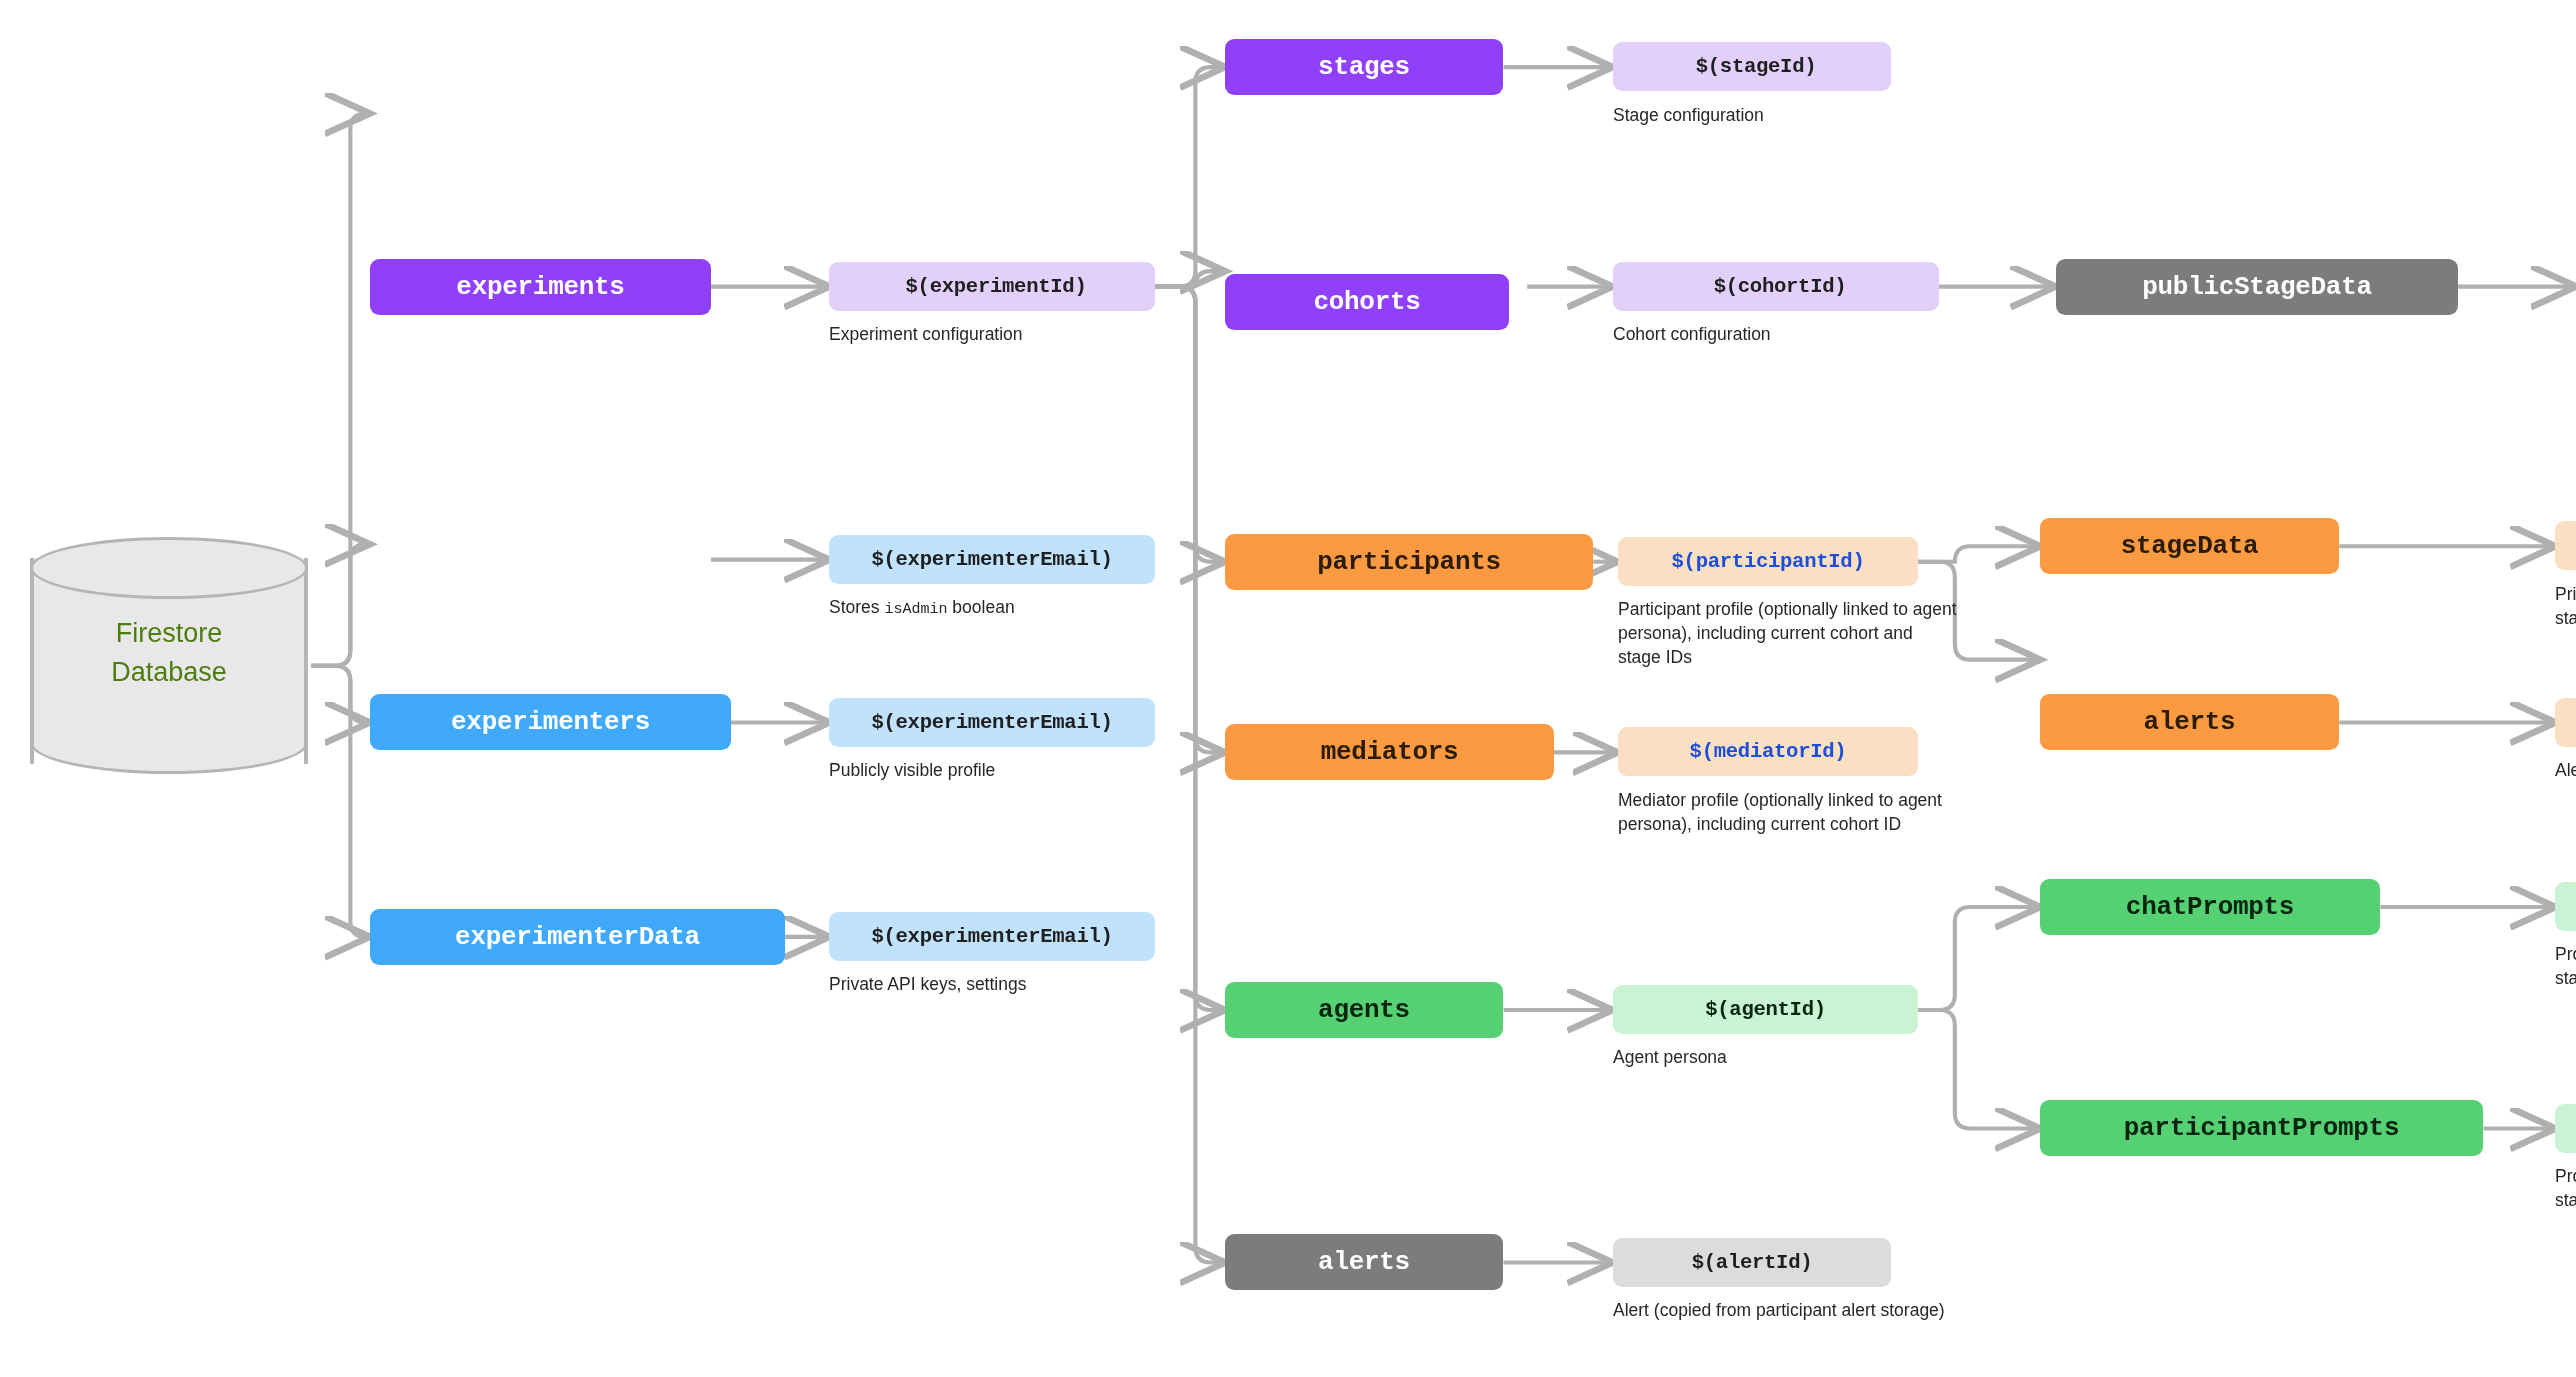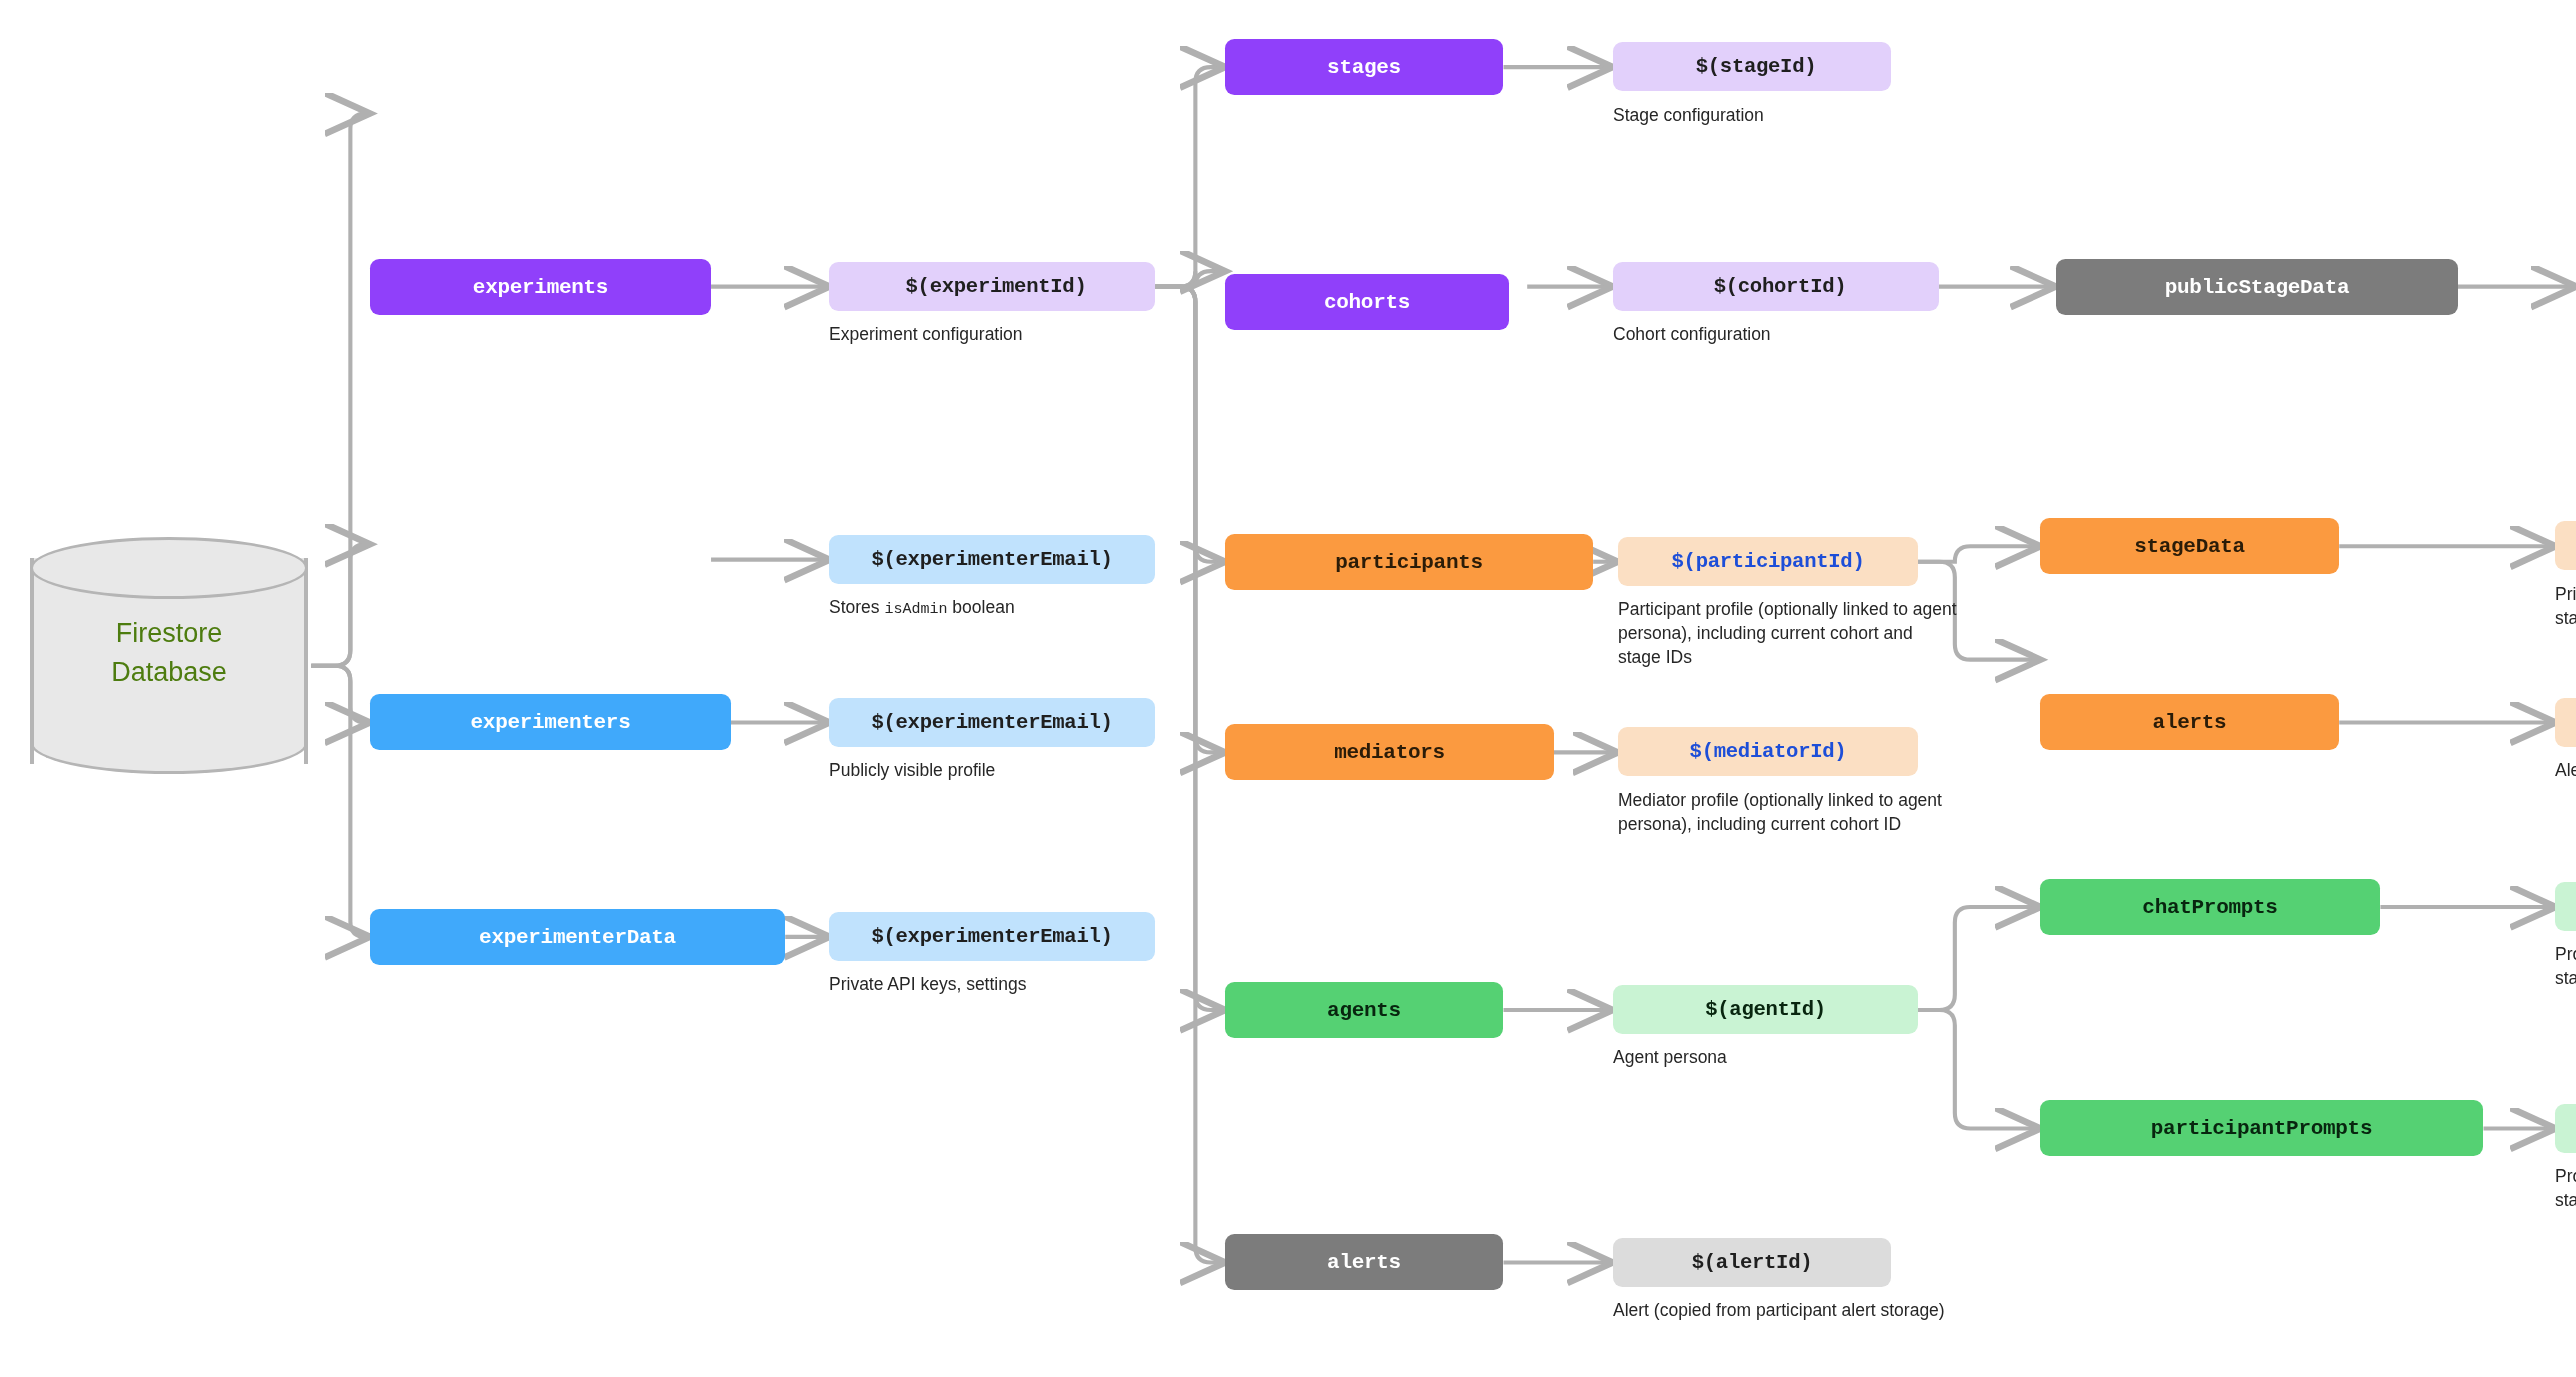--- a/index.html
+++ b/index.html
@@ -17,21 +17,21 @@
     position:absolute;
     box-sizing:border-box;
     display:flex;align-items:center;justify-content:center;
     border-radius:9.3px;
     font-family:"Liberation Mono","DejaVu Sans Mono",monospace;
     font-weight:700;
     white-space:nowrap;
     letter-spacing:-0.3px;
     z-index:3;
   }
-  .coll{ font-size:21px; height:56px; }
+  .coll{ font-size:26px; height:56px; }
   .doc { font-size:20.6px; height:49px; font-weight:700; }
 
   .c-purple{ background:#9040fa; color:#ffffff; }
   .c-purple-l{ background:#e2d0fb; color:#1f1f1f;padding-left:8px; }
   .c-blue{ background:#40a9fb; color:#ffffff; }
   .c-blue-l{ background:#c0e2fd; color:#1f1f1f; }
   .c-orange{ background:#fb9a40; color:#2b1c08; }
   .c-orange-l{ background:#fbdfc3; color:#1d4ed8; }
   .c-green{ background:#55d173; color:#08250f; }
   .c-green-l{ background:#c9f3d3; color:#08250f; }

